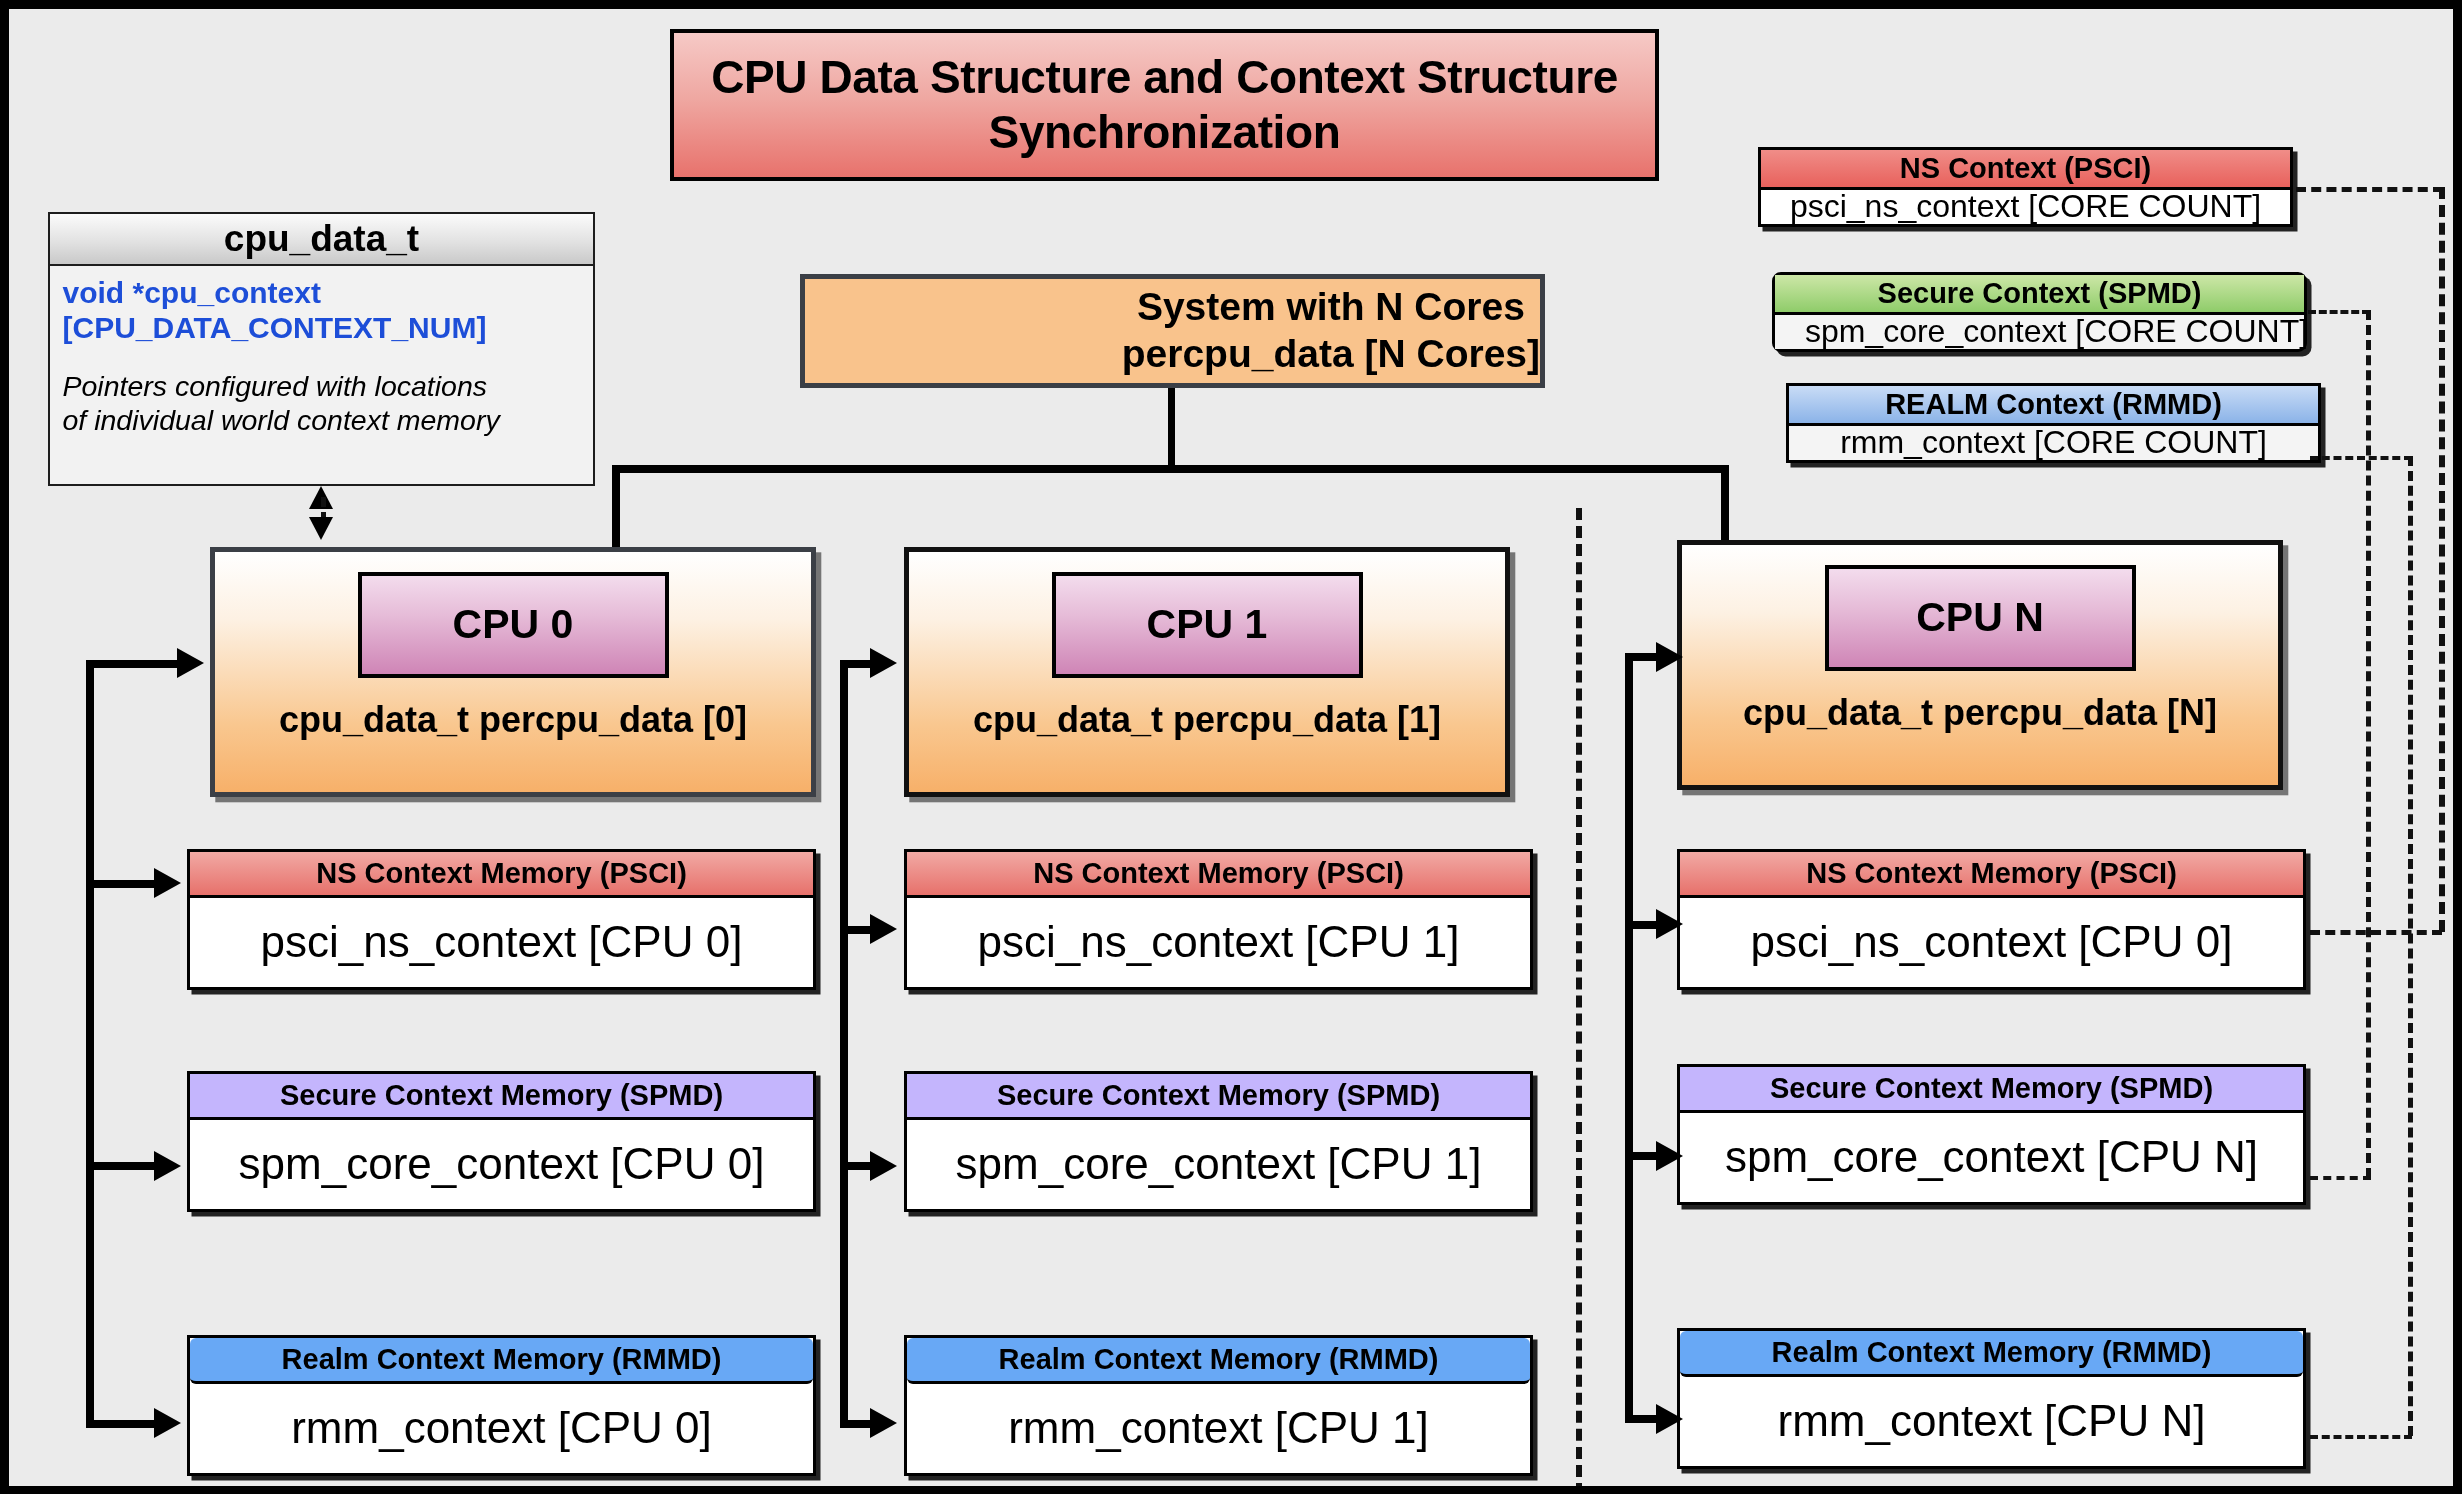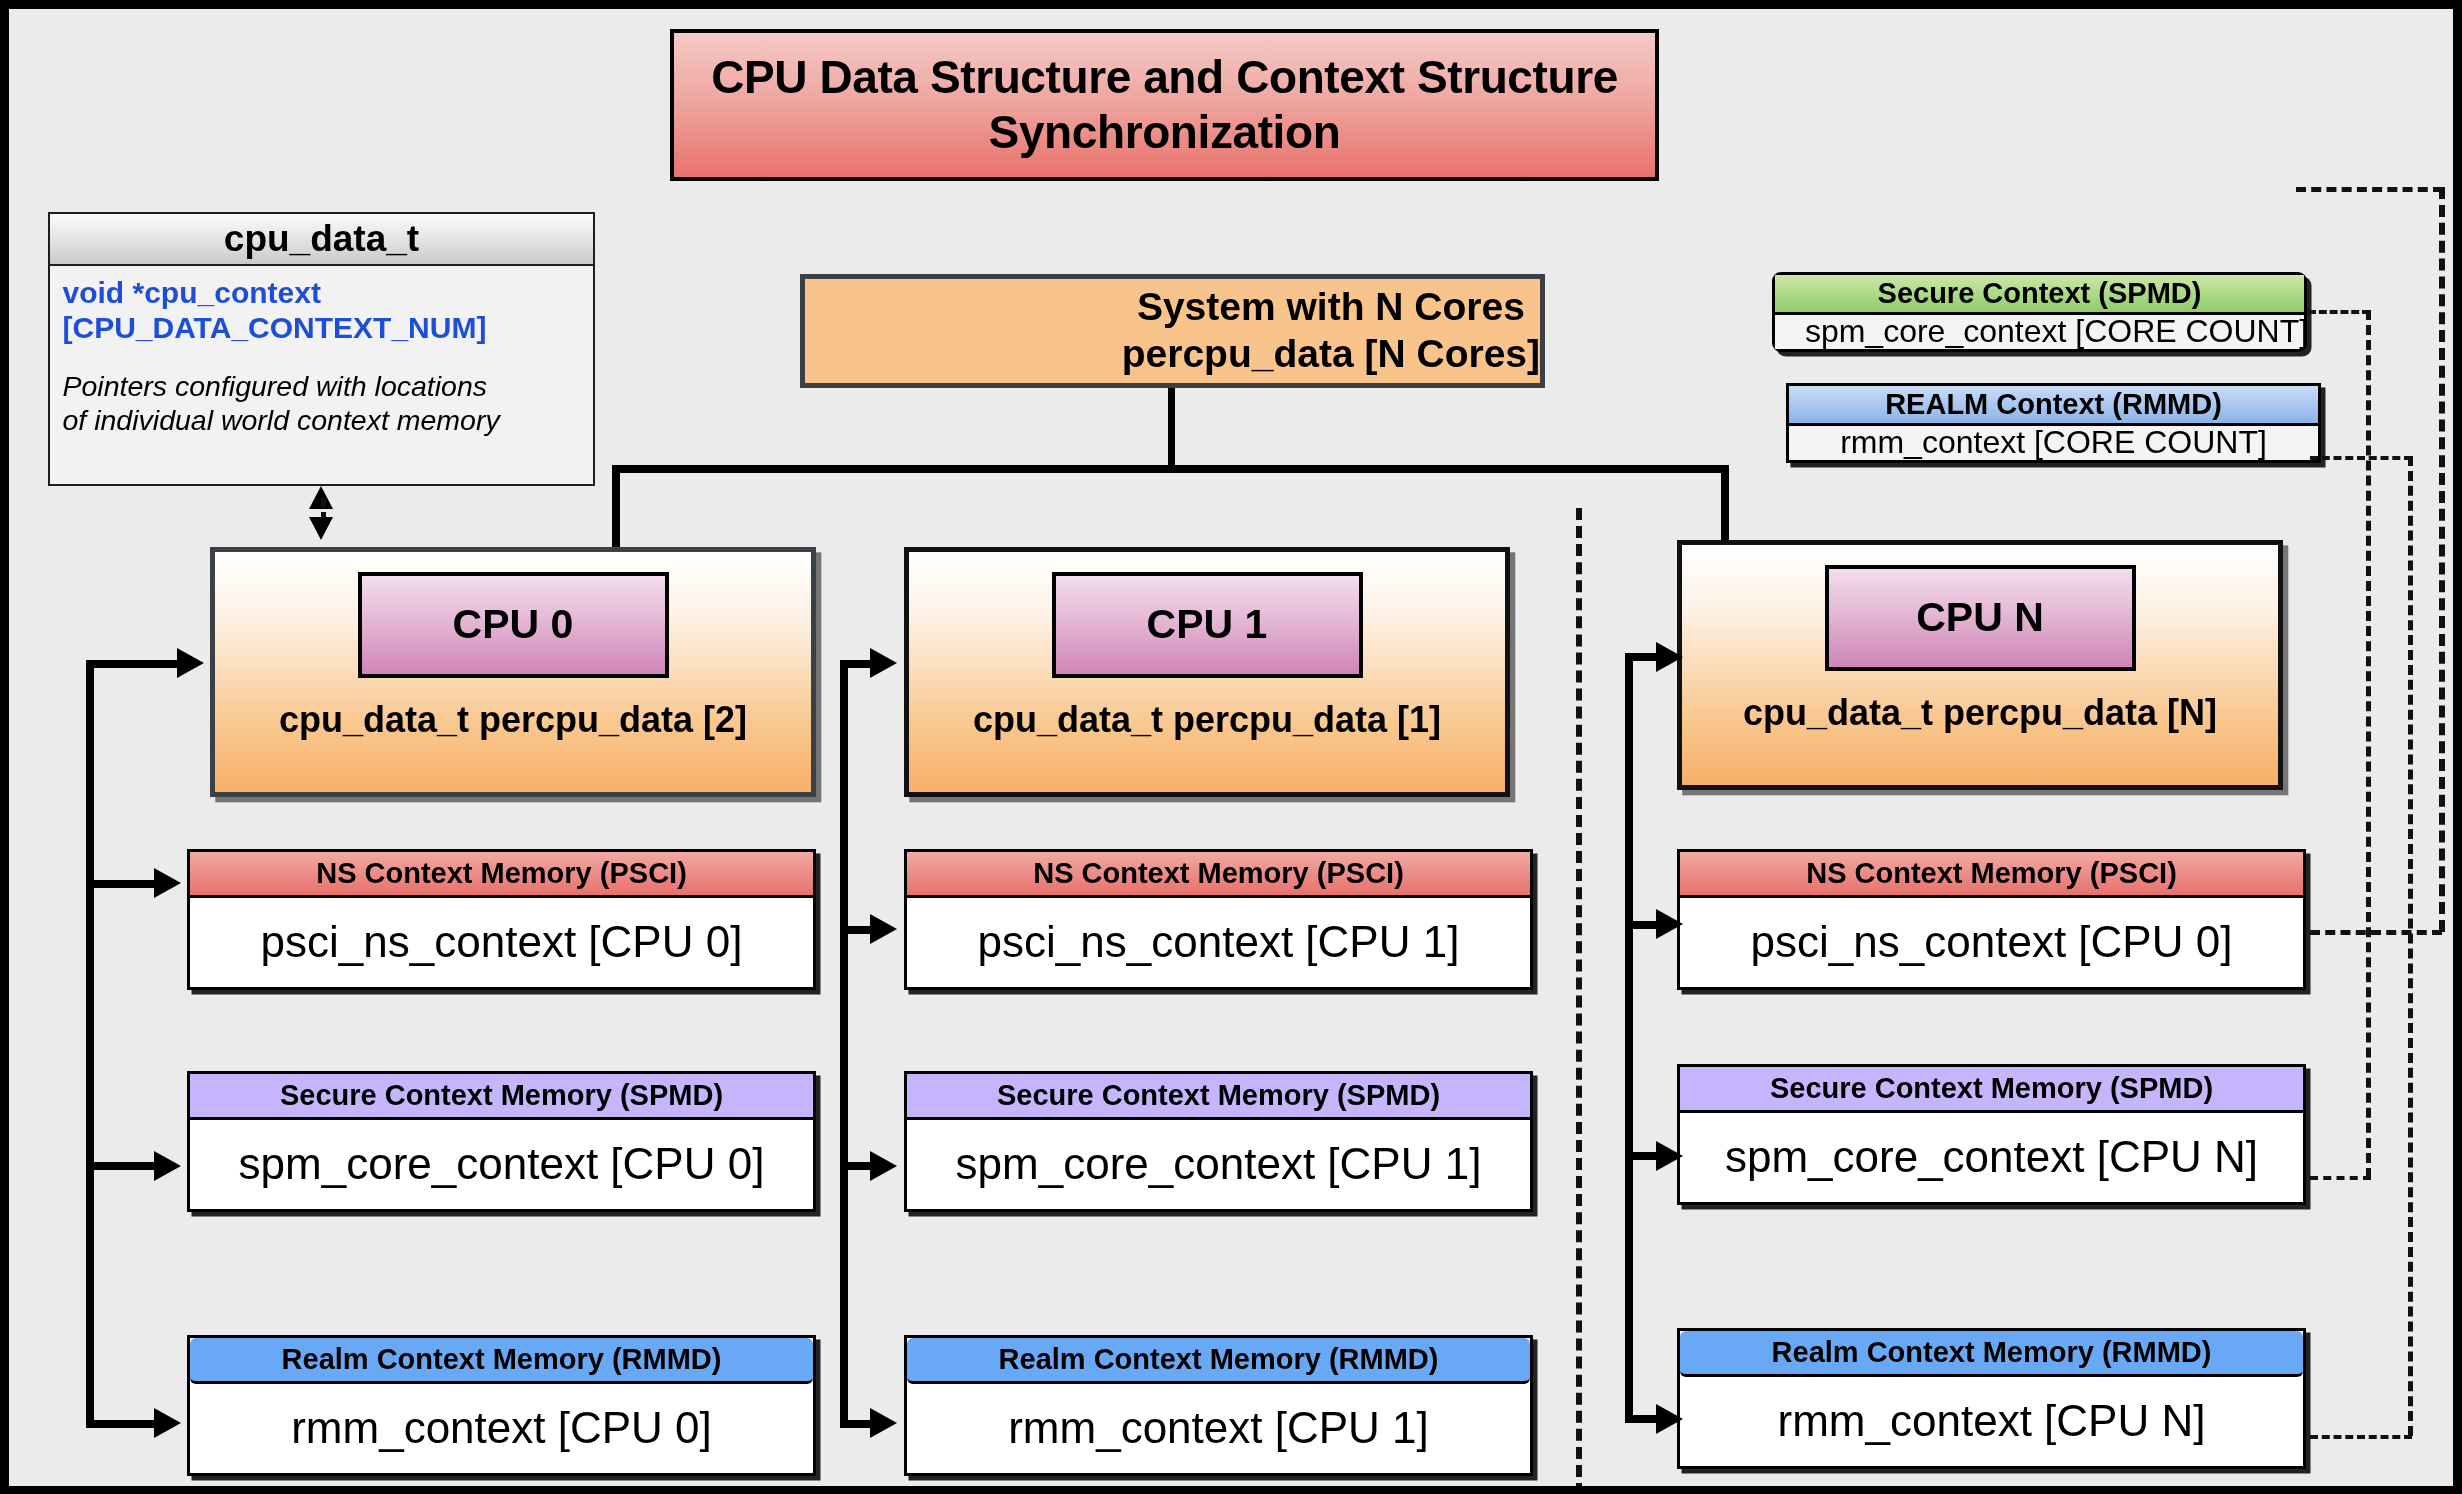--- a/index.html
+++ b/index.html
@@ -197,32 +197,36 @@
       <div>System with N Cores</div>
       <div>percpu_data [N Cores]</div>
     </div>
   </div>
 
   <div class="abs ln" style="left:1159px;top:379px;width:7.1px;height:83px;"></div>
   <div class="abs ln" style="left:603px;top:456px;width:1117px;height:8px;"></div>
   <div class="abs ln" style="left:603px;top:456px;width:8px;height:85px;"></div>
   <div class="abs ln" style="left:1712px;top:456px;width:8px;height:82px;"></div>
 
+  <div class="abs hdrbox gctx" id="gctx-ns">
+    <div class="hdr">NS Context  (PSCI)</div>
+    <div class="bdy">psci_ns_context [CORE COUNT]</div>
+  </div>
   <div class="abs hdrbox gctx" id="gctx-sec">
     <div class="hdr">Secure Context (SPMD)</div>
     <div class="bdy">spm_core_context [CORE COUNT]</div>
   </div>
   <div class="abs hdrbox gctx" id="gctx-rlm">
     <div class="hdr">REALM Context (RMMD)</div>
     <div class="bdy">rmm_context [CORE COUNT]</div>
   </div>
 
   <div class="abs cpupanel" id="cpu0">
     <div class="cpulabel">CPU 0</div>
-    <div class="cpusub">cpu_data_t percpu_data [2]</div>
+    <div class="cpusub">cpu_data_t percpu_data [0]</div>
   </div>
   <div class="abs cpupanel" id="cpu1">
     <div class="cpulabel">CPU 1</div>
     <div class="cpusub">cpu_data_t percpu_data [1]</div>
   </div>
   <div class="abs cpupanel" id="cpuN">
     <div class="cpulabel">CPU N</div>
     <div class="cpusub">cpu_data_t percpu_data [N]</div>
   </div>
 

